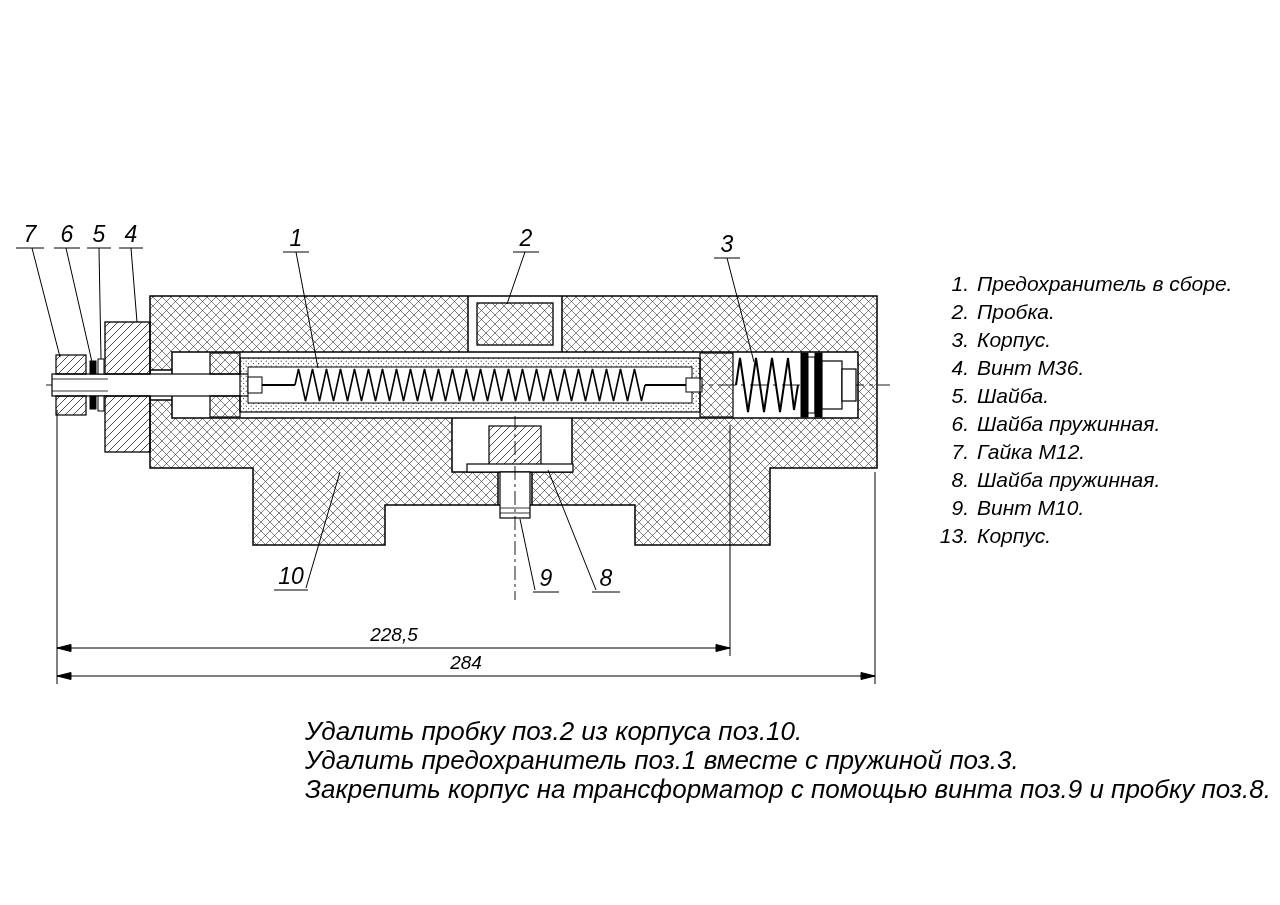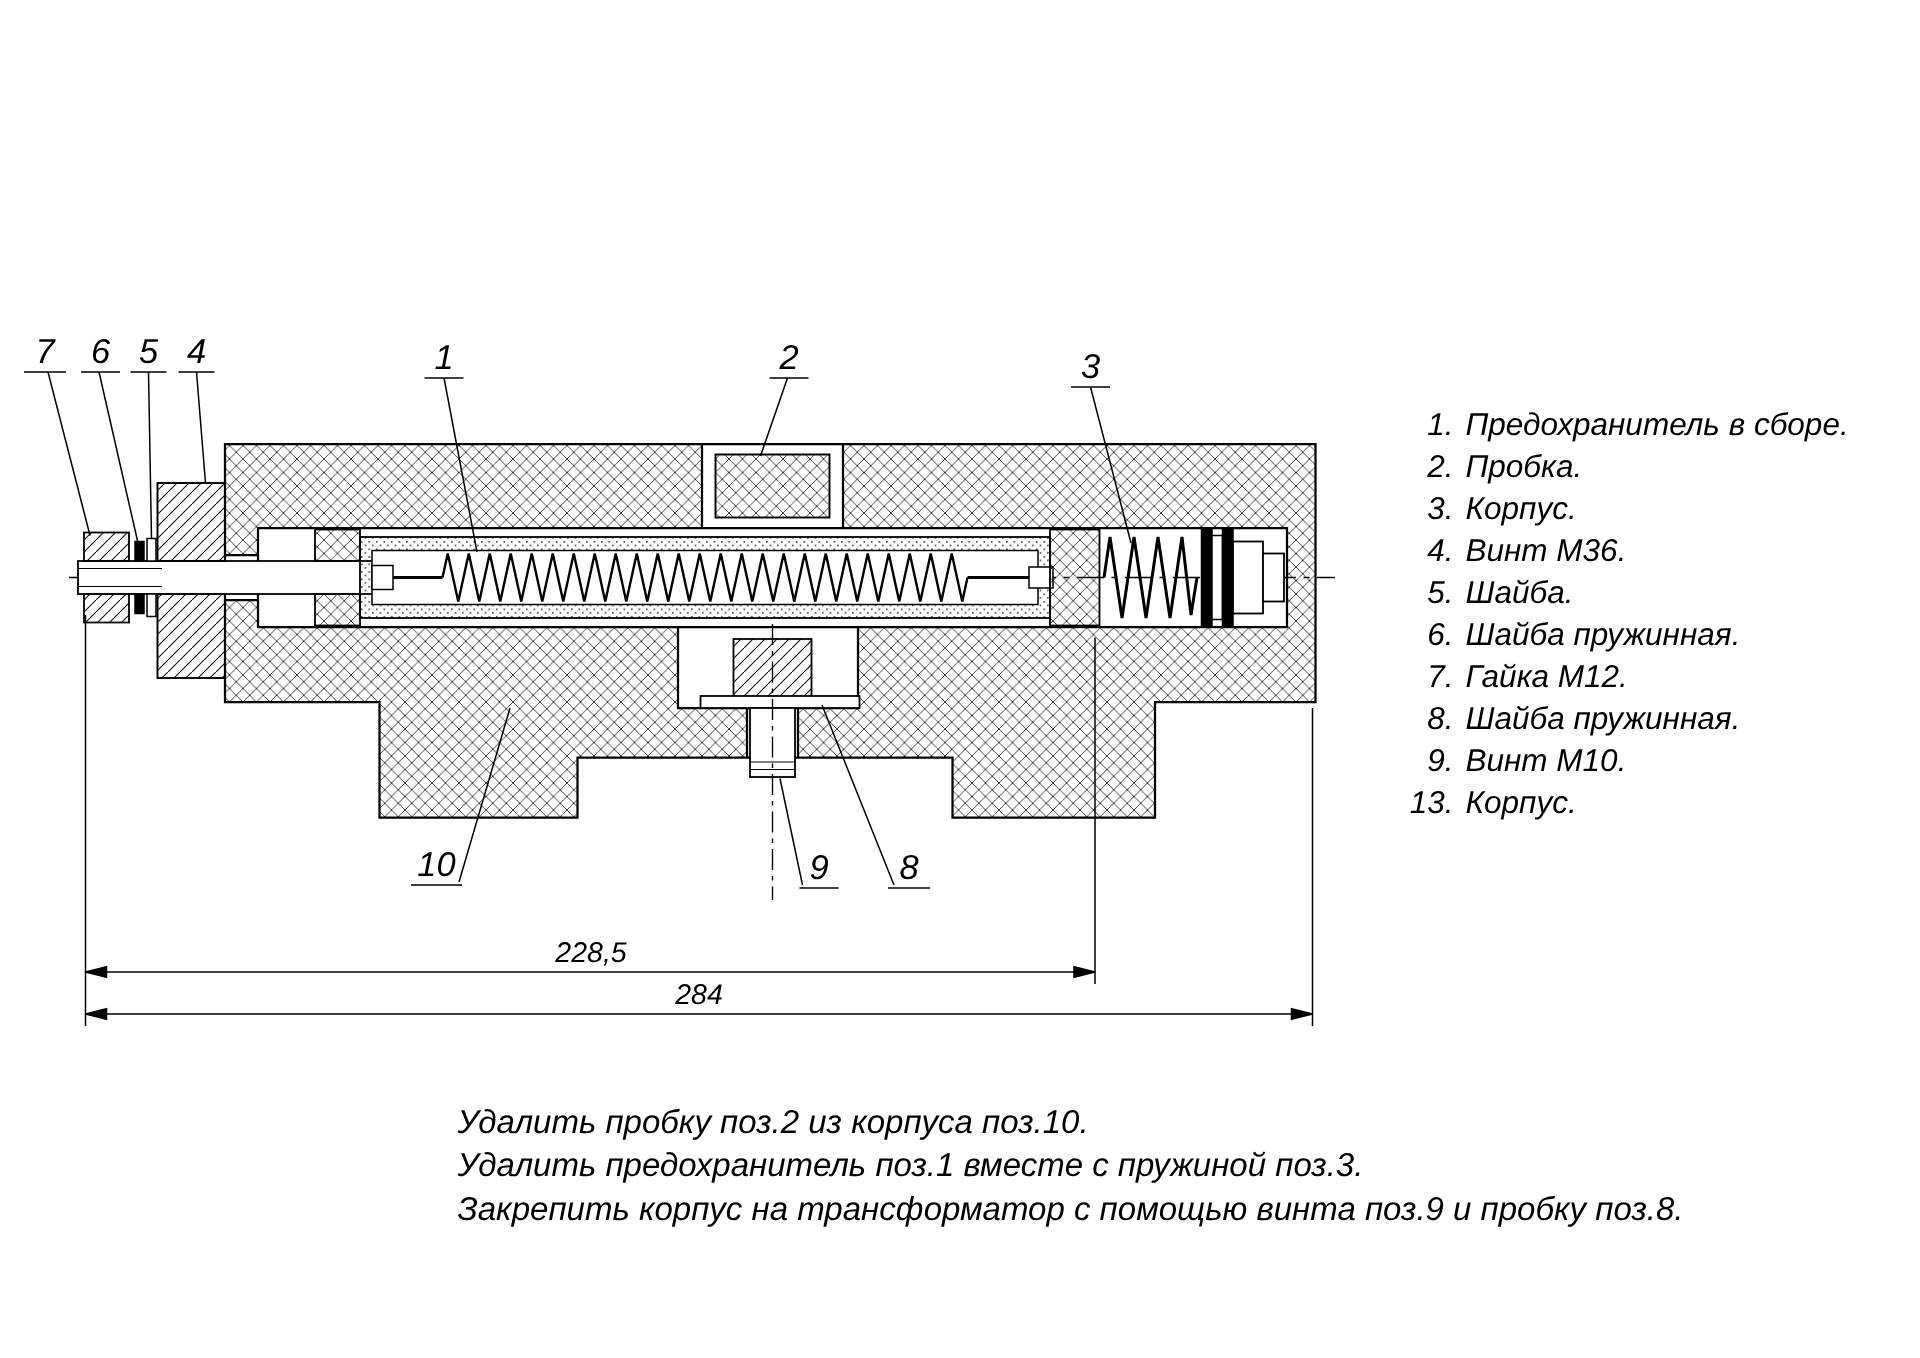--- a/index.html
+++ b/index.html
@@ -13,22 +13,22 @@
   svg text { font-family:"Liberation Sans", sans-serif; font-style:italic; fill:#000; }
   text.callout { font-size:23px; text-anchor:middle; }
   text.dim { font-size:19px; text-anchor:middle; }
   .parts-list {
     position:absolute; left:933px; top:270px;
     font-style:italic; font-size:21px; line-height:28px; white-space:nowrap;
   }
   .parts-row { display:flex; }
   .parts-num { width:36px; text-align:right; margin-right:8px; flex:none; }
   .instructions {
-    position:absolute; left:305px; top:734px;
-    font-style:italic; font-size:22px; line-height:28.8px; white-space:nowrap;
+    position:absolute; left:305px; top:717px;
+    font-style:italic; font-size:26px; line-height:28.8px; white-space:nowrap;
   }
 </style>
 </head>
 <body>
 
 <div class="sheet">
 
   <svg class="drawing" width="1280" height="905" viewBox="0 0 1280 905">
     <defs>
       <pattern id="xhatch" width="9" height="9" patternUnits="userSpaceOnUse">

